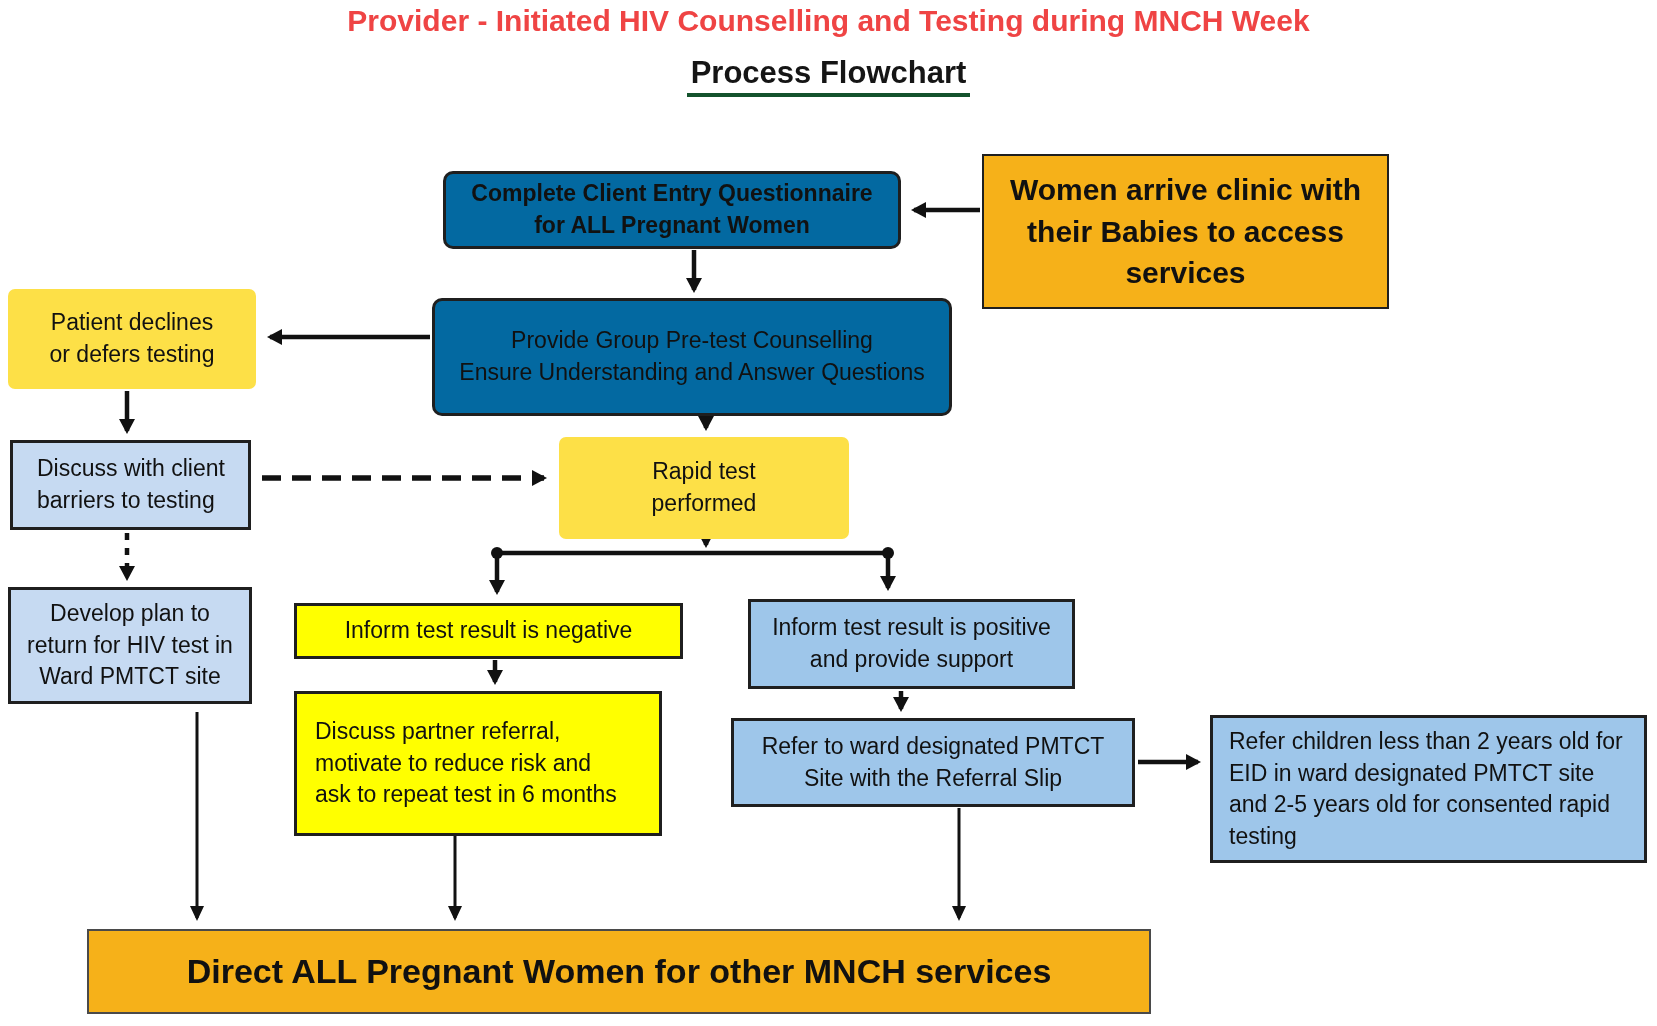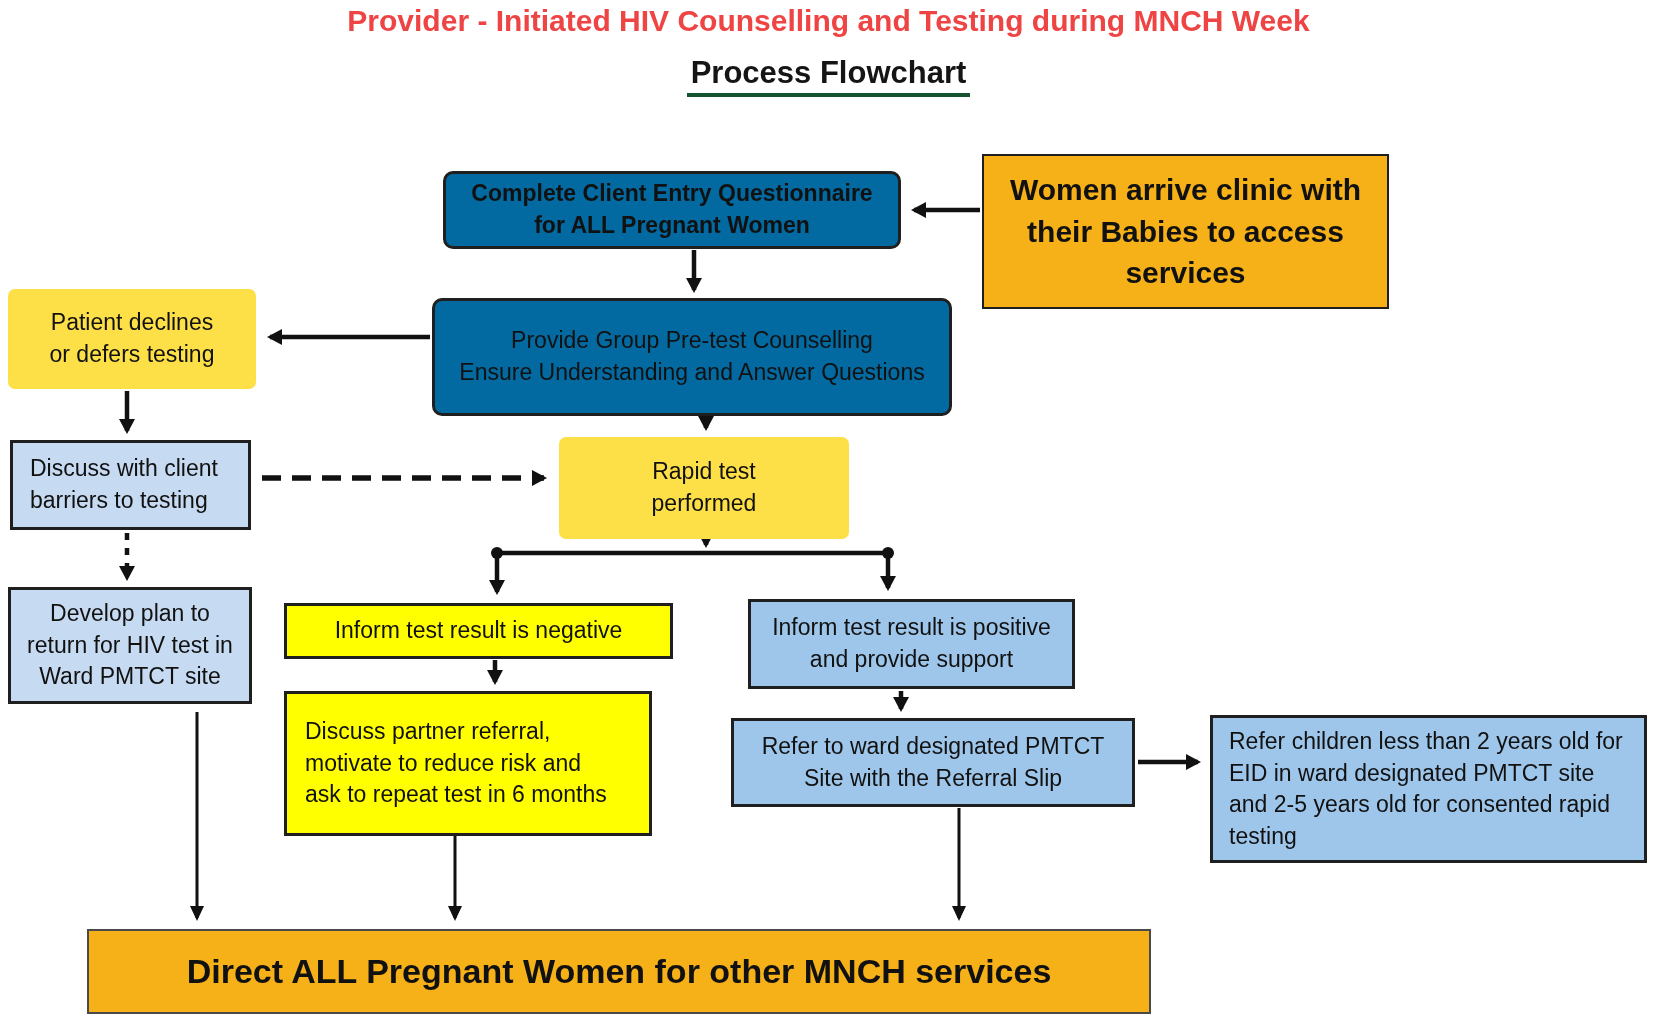--- a/index.html
+++ b/index.html
@@ -29,21 +29,21 @@
     text-align:center;
     font-size:23px;line-height:1.38;
     white-space:pre-line;
     box-sizing:border-box;
   }
   .bordered{border:3px solid #1f1f1f;}
   .green{background:#0369a1;border-radius:10px;}
   .grayb{background:#fde047;border:none;border-radius:7px;}
   .lblue{background:#C6DAF2;}
   .mblue{background:#9EC6EA;}
-  .yellow{background:#FFFF00;}
+  .yellow{background:#FFFF00;margin-left:10px;}
   .orange{background:#F6B119;}
   .bold{font-weight:bold;}
   .leftalign{justify-content:flex-start;text-align:left;}
   #arrows{position:absolute;left:0;top:0;width:1657px;height:1026px;}
 </style>
 </head>
 <body>
 
 <div id="canvas">
 
@@ -103,21 +103,21 @@
   <div class="node orange bordered bold" style="left:982px;top:154px;width:407px;height:155px;font-size:30px;border-width:2px;">Women arrive clinic with
 their Babies to access
 services</div>
 
   <div class="node green bordered" style="left:432px;top:298px;width:520px;height:118px;">Provide Group Pre-test Counselling
 Ensure Understanding and Answer Questions</div>
 
   <div class="node grayb" style="left:8px;top:289px;width:248px;height:100px;">Patient declines
 or defers testing</div>
 
-  <div class="node lblue bordered leftalign" style="left:10px;top:440px;width:241px;height:90px;padding-left:17px;">Discuss with client
+  <div class="node lblue bordered leftalign" style="left:10px;top:440px;width:241px;height:90px;padding-left:24px;">Discuss with client
 barriers to testing</div>
 
   <div class="node grayb" style="left:559px;top:437px;width:290px;height:102px;">Rapid test
 performed</div>
 
   <div class="node lblue bordered" style="left:8px;top:587px;width:244px;height:117px;">Develop plan to
 return for HIV test in
 Ward PMTCT site</div>
 
   <div class="node yellow bordered" style="left:284px;top:603px;width:389px;height:56px;">Inform test result is negative</div>

